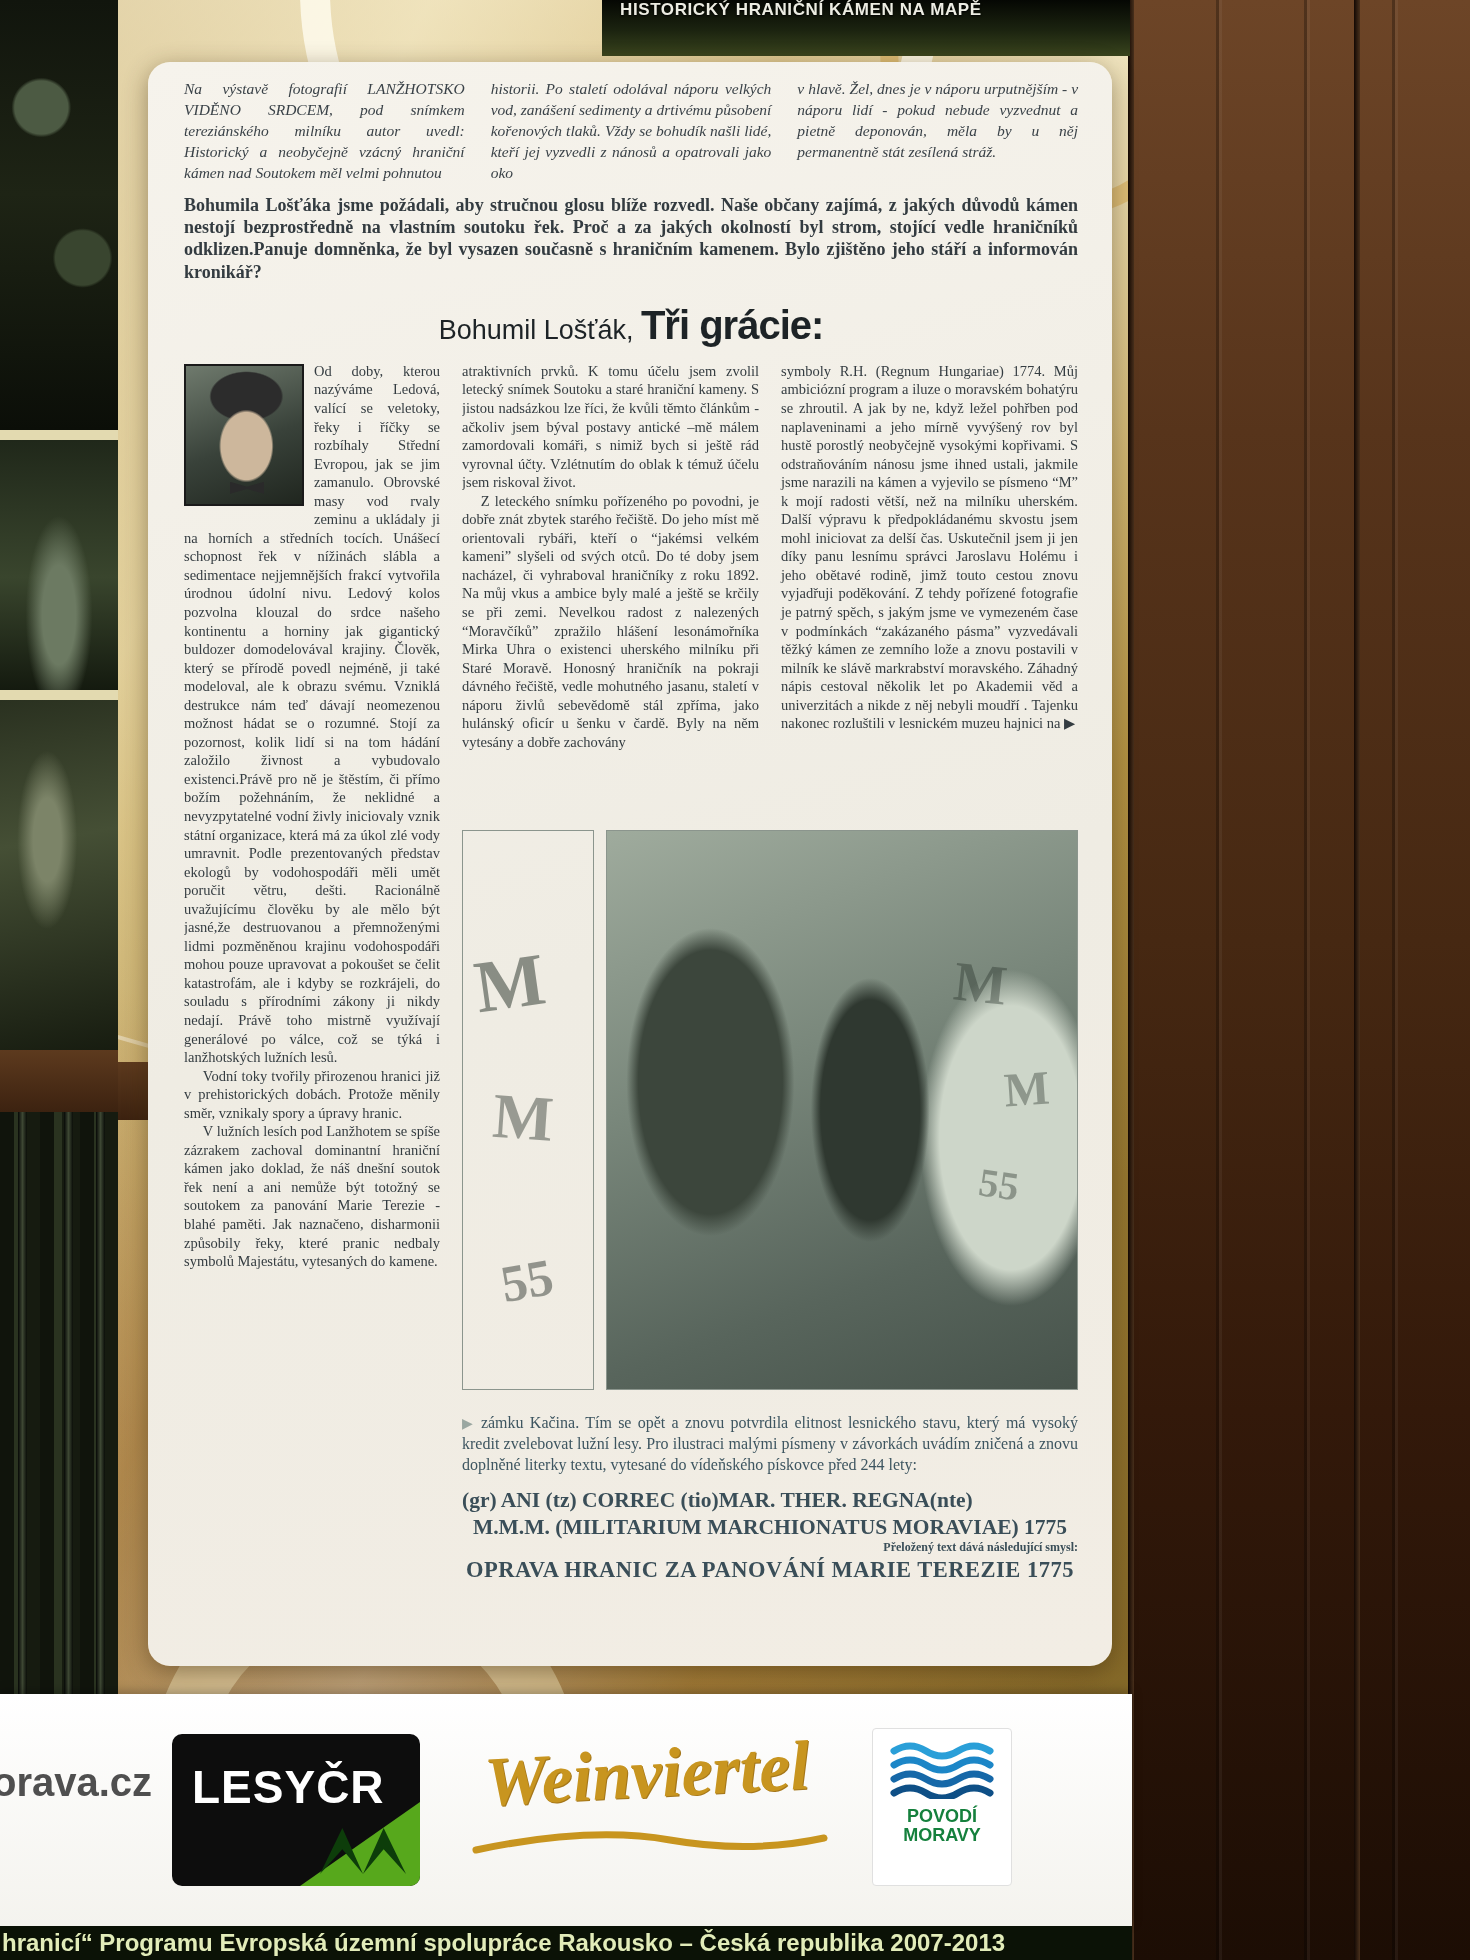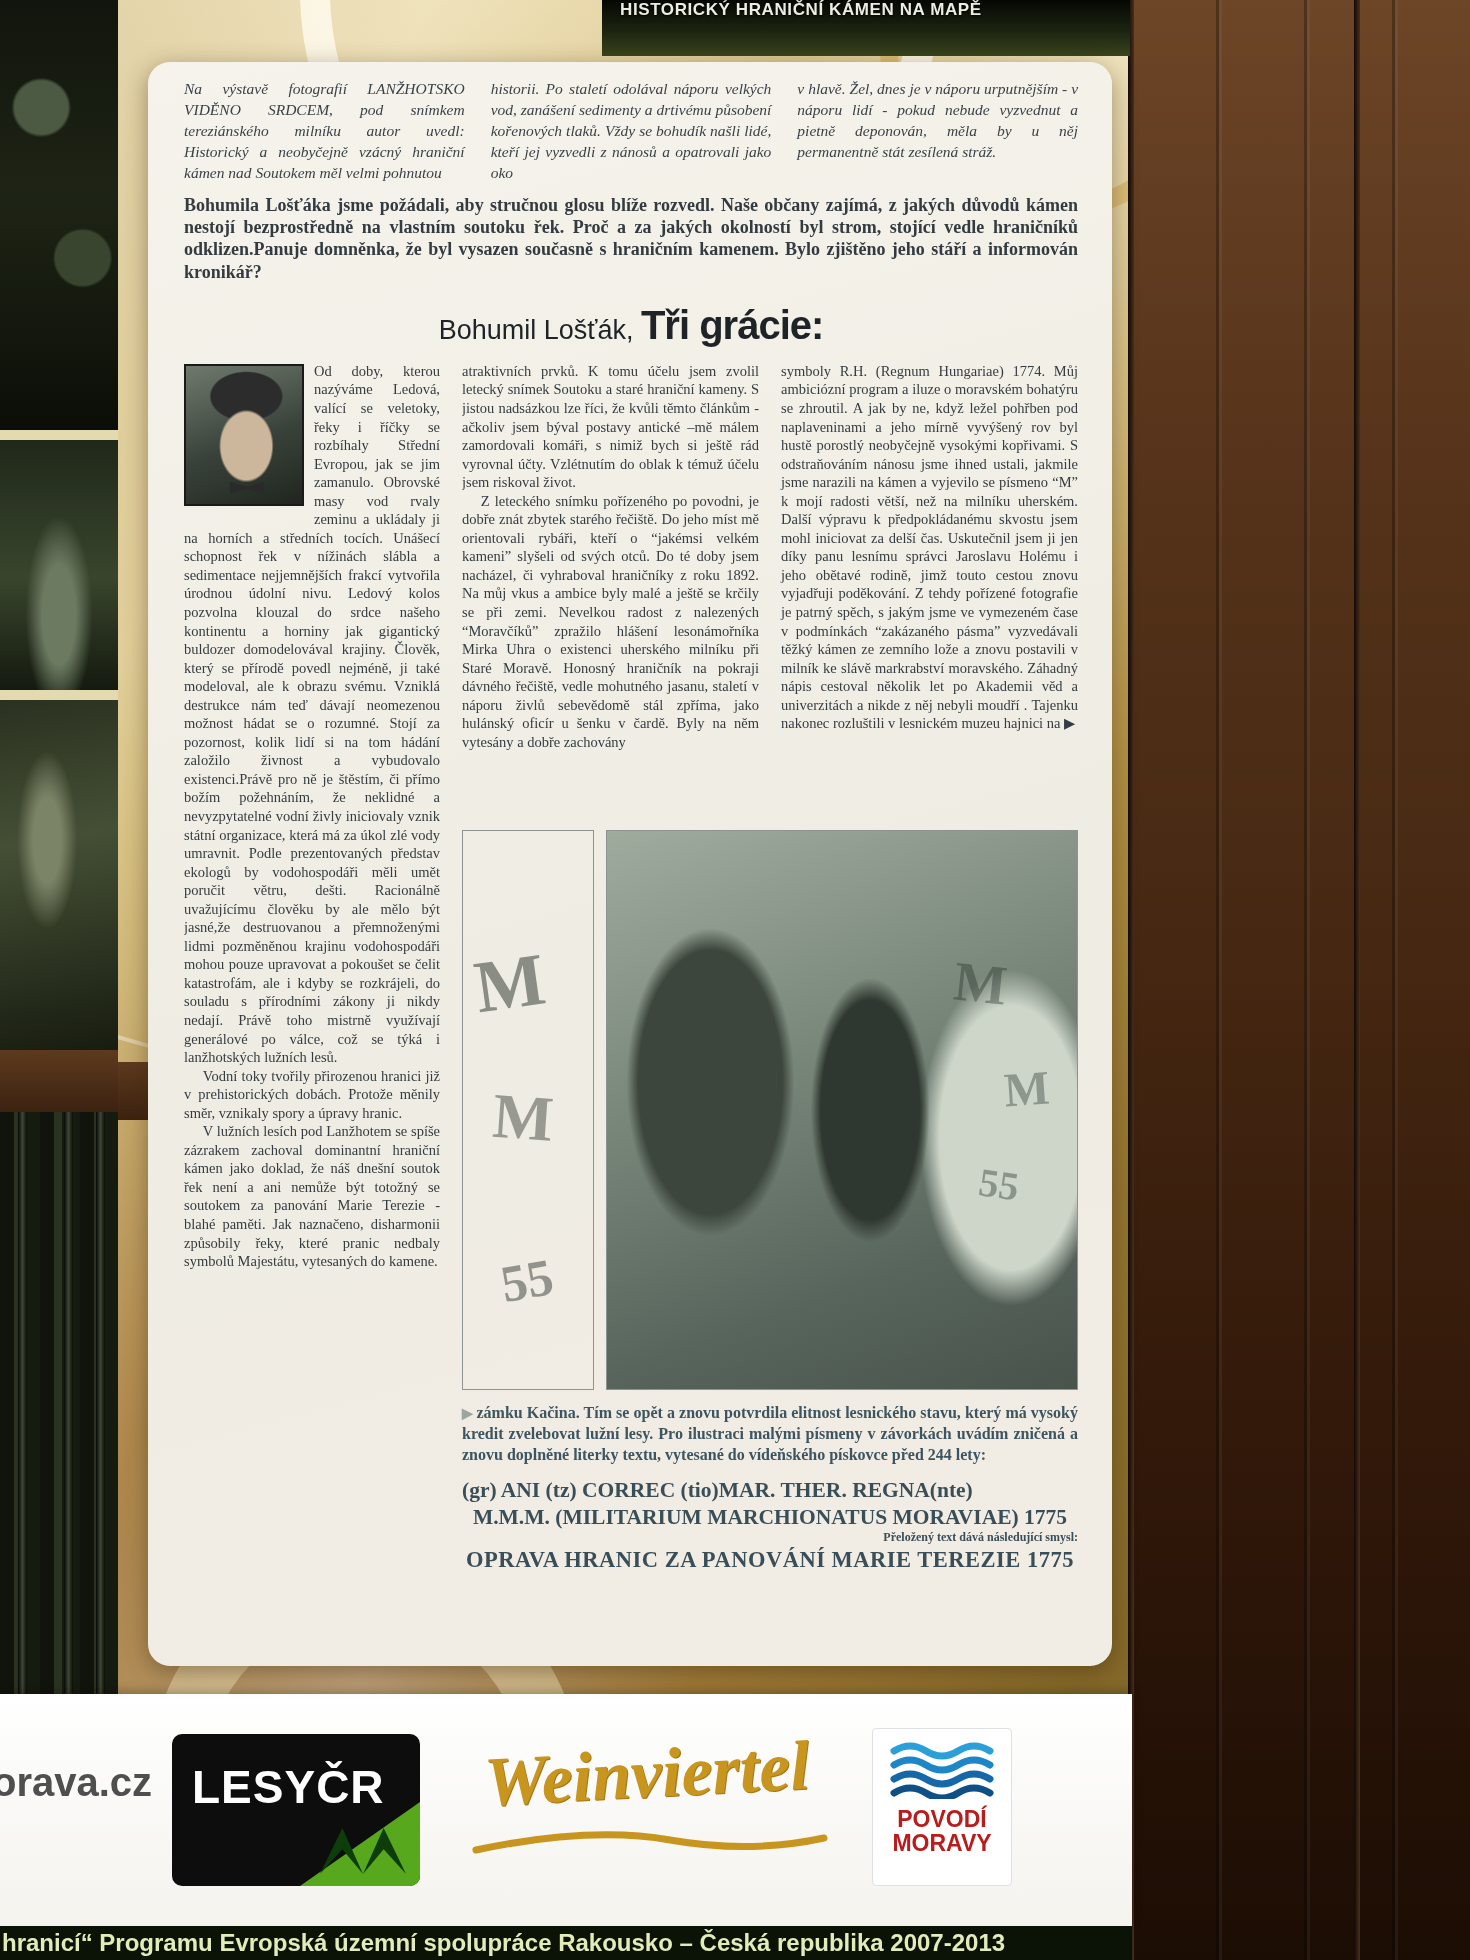--- a/index.html
+++ b/index.html
@@ -94,21 +94,21 @@
                 radial-gradient(ellipse 130px 240px at 86% 55%, #cdd6c9 0 55%, transparent 70%),
                 linear-gradient(160deg,#9fab9d 0%,#79877b 40%,#58655c 75%,#47534b 100%); }
   .carve { position:absolute; color:rgba(35,45,38,.5); font-weight:bold; font-family:"Liberation Serif", serif; }
   .ps-m1 { left:12px; top:110px; font-size:74px; transform:rotate(-8deg); }
   .ps-m2 { left:30px; top:250px; font-size:64px; transform:rotate(4deg); color:rgba(30,40,33,.42); }
   .ps-55 { left:38px; top:420px; font-size:52px; transform:rotate(-10deg); color:rgba(30,40,33,.45); }
   .pp-m1 { right:70px; top:120px; font-size:56px; transform:rotate(6deg); color:rgba(40,50,42,.4); }
   .pp-m2 { right:28px; top:230px; font-size:48px; transform:rotate(-4deg); color:rgba(40,50,42,.38); }
   .pp-55 { right:58px; top:330px; font-size:40px; transform:rotate(8deg); color:rgba(40,50,42,.4); }
 
-  .caption { margin-top:12px; font-size:16px; line-height:1.32; font-weight:bold; text-align:justify;
+  .caption { margin-top:22px; font-size:16px; line-height:1.32; font-weight:normal; text-align:justify;
              color:#3d5560; }
   .caption .arrow { color:#9aa7a1; font-size:14px; }
   .inscr { margin-top:12px; color:#3a4e58; font-weight:bold; }
   .inscr-row1 { display:flex; font-size:21.5px; }
   .inscr-row2 { text-align:center; font-size:21.5px; margin-top:2px; }
   .inscr-note { text-align:right; font-size:12px; margin-top:0; }
   .inscr-row4 { text-align:center; font-size:22.5px; letter-spacing:.5px; margin-top:2px; }
 
   
   .footer-band { position:absolute; left:0; top:1694px; width:1132px; height:232px;
@@ -122,22 +122,22 @@
   .lesy .green { position:absolute; right:0; bottom:0; width:120px; height:84px; background:#57a81c;
                  clip-path:polygon(100% 0,0 100%,100% 100%); }
   .lesy .zigzag { position:absolute; right:14px; bottom:12px; width:86px; height:46px; background:#0d3d0a;
                   clip-path:polygon(0 100%,26% 0,50% 100%,74% 0,100% 100%,74% 46%,50% 100%,26% 46%); }
   .wein { position:absolute; left:462px; top:40px; width:370px; text-align:center;
           font-family:"Liberation Serif", serif; font-style:italic; font-weight:bold; font-size:70px;
           color:#c8951f; transform:rotate(-3deg); text-shadow:1px 1px 0 #a5771a; }
   .wein-swash { position:absolute; left:470px; top:130px; width:360px; height:36px; }
   .povodi { position:absolute; left:872px; top:34px; width:140px; height:158px; background:#fff;
             border:1px solid #e0e0e0; border-radius:4px; text-align:center; padding-top:12px; }
-  .povodi .pvtxt { font-family:"Liberation Sans", sans-serif; font-weight:bold; font-size:23px;
-                   color:#b91c1c; line-height:1.05; margin-top:4px; }
+  .povodi .pvtxt { font-family:"Liberation Sans", sans-serif; font-weight:bold; font-size:18px;
+                   color:#15803d; line-height:1.05; margin-top:4px; }
   .bottom-bar { position:absolute; left:0; top:1926px; width:1132px; height:34px; background:#0b1206;
                 display:flex; align-items:center; overflow:hidden; }
   .bottom-bar span { font-family:"Liberation Sans", sans-serif; font-weight:bold; font-size:24px;
                      color:#e2ecb9; white-space:nowrap; padding-left:2px; }
 </style>
 </head>
 <body>
 
 <div class="scene">
 

